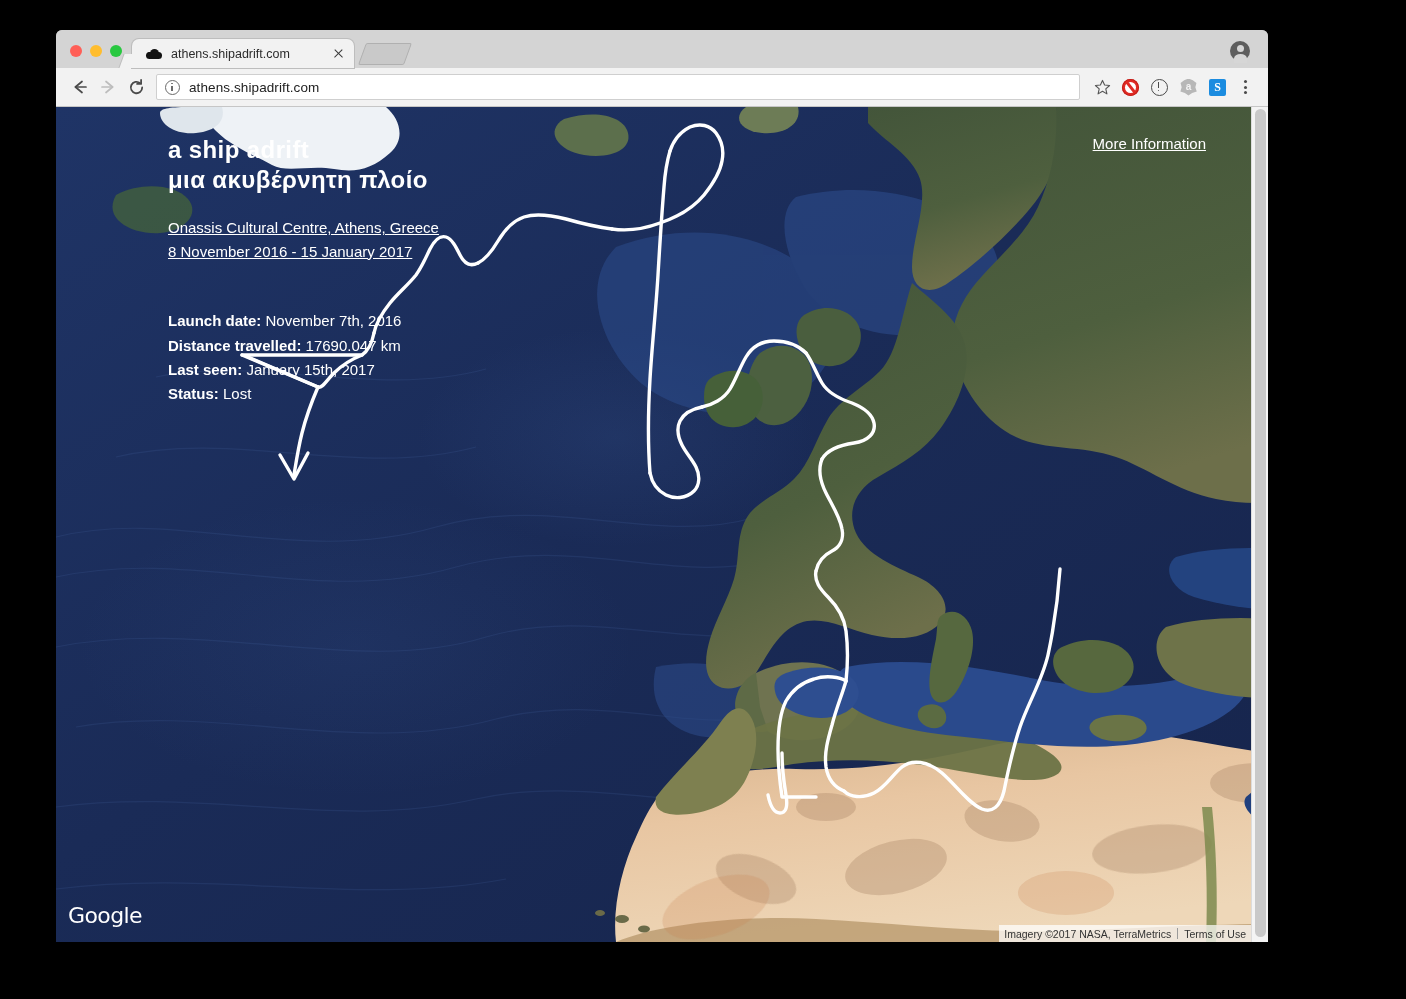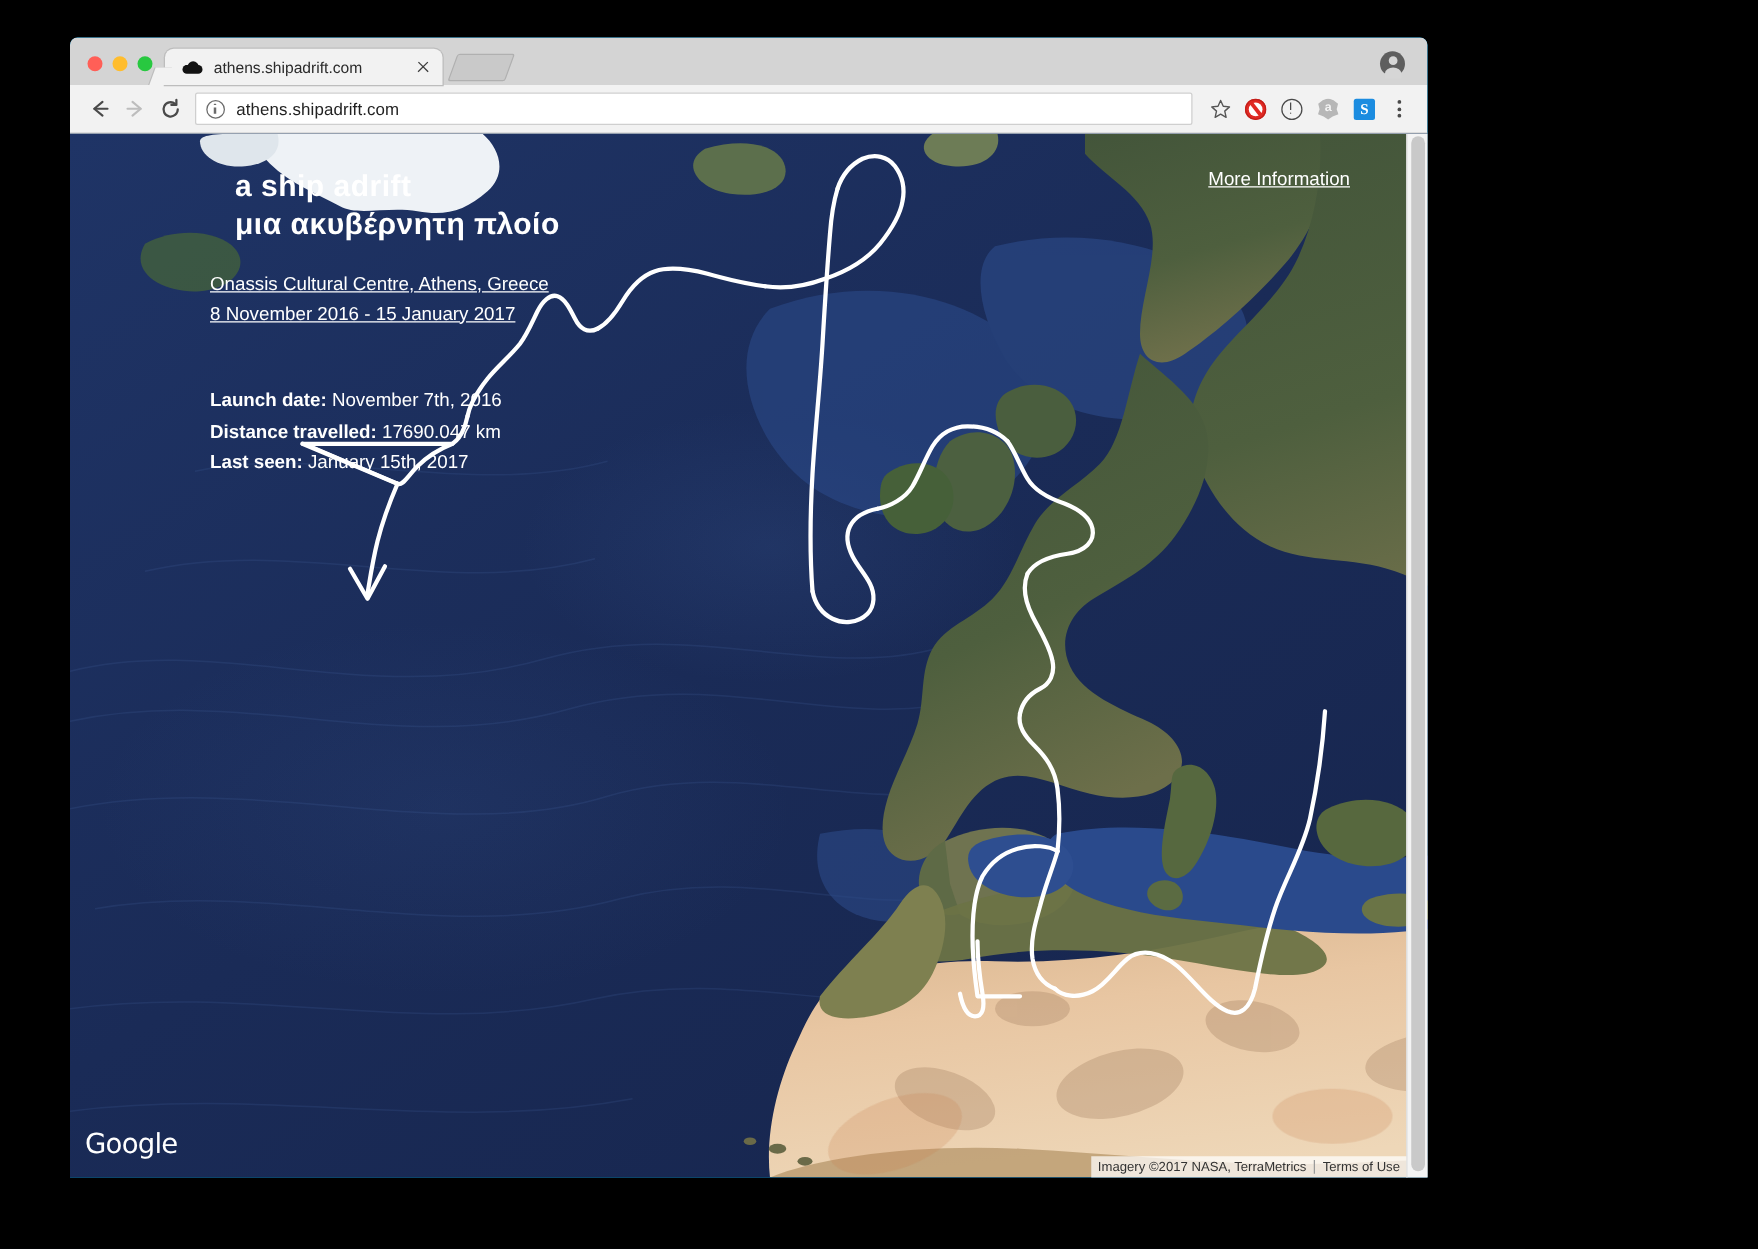--- a/index.html
+++ b/index.html
@@ -10,23 +10,23 @@
     background: #000;
     overflow: hidden;
     font-family: "Liberation Sans", sans-serif;
   }
 
   
   .browser-window {
     position: absolute;
     left: 56px;
     top: 30px;
-    width: 1086px;
+    width: 1212px;
     height: 912px;
-    background: #0ea5e9;
+    background: #a3a3a3;
     border-radius: 6px 6px 0 0;
     overflow: hidden;
     box-shadow: 0 0 0 1px rgba(0,0,0,0.35);
   }
 
   
   .tab-strip {
     position: relative;
     height: 38px;
     background: #d4d4d4;
@@ -310,21 +310,20 @@
     width: 560px;
     color: #ffffff;
     z-index: 5;
   }
   .title-line {
     font-size: 24px;
     font-weight: bold;
     letter-spacing: 0.4px;
     line-height: 1.25;
     color: #ffffff;
-    margin-left: 20px;
   }
   .title-line.gr { font-weight: bold; }
   .exhibit-block { margin-top: 21px; line-height: 1.58; font-size: 15px; }
   .exhibit-link {
     text-decoration: underline;
     color: #ffffff;
     display: inline-block;
   }
   .exhibit-line { color: #ffffff; text-decoration: underline; }
   .stats-block { margin-top: 46px; line-height: 1.62; font-size: 15px; }
@@ -652,20 +651,24 @@
           <span>November 7th, 2016</span>
         </div>
         <div class="stats-row">
           <b>Distance travelled:</b>
           <span>17690.047 km</span>
         </div>
         <div class="stats-row">
           <b>Last seen:</b>
           <span>January 15th, 2017</span>
         </div>
+        <div class="stats-row">
+          <b>Status:</b>
+          <span>Lost</span>
+        </div>
       </div>
     </div>
 
     <a class="more-info" href="#">More Information</a>
 
     <div class="google-logo">Google</div>
 
     <div class="attribution">
       <span>Imagery ©2017 NASA, TerraMetrics</span>
       <span class="sep"></span>

